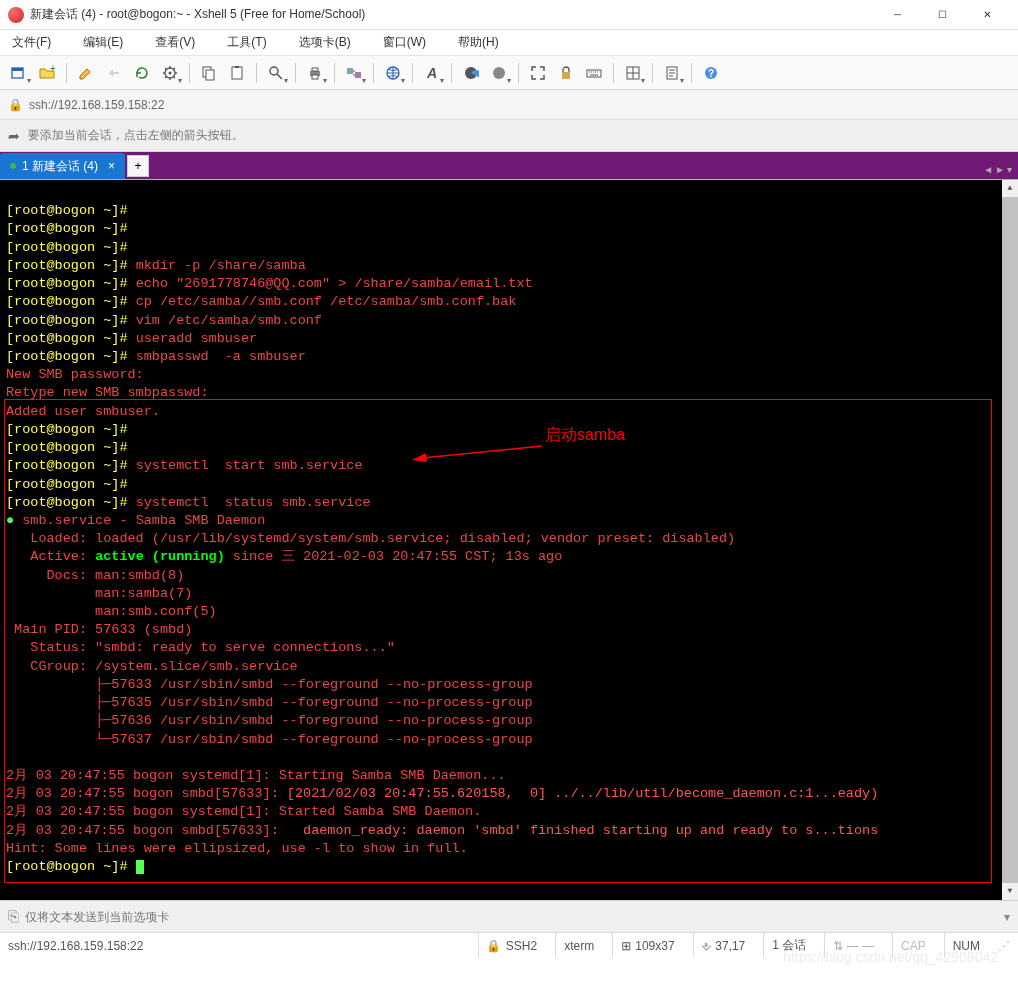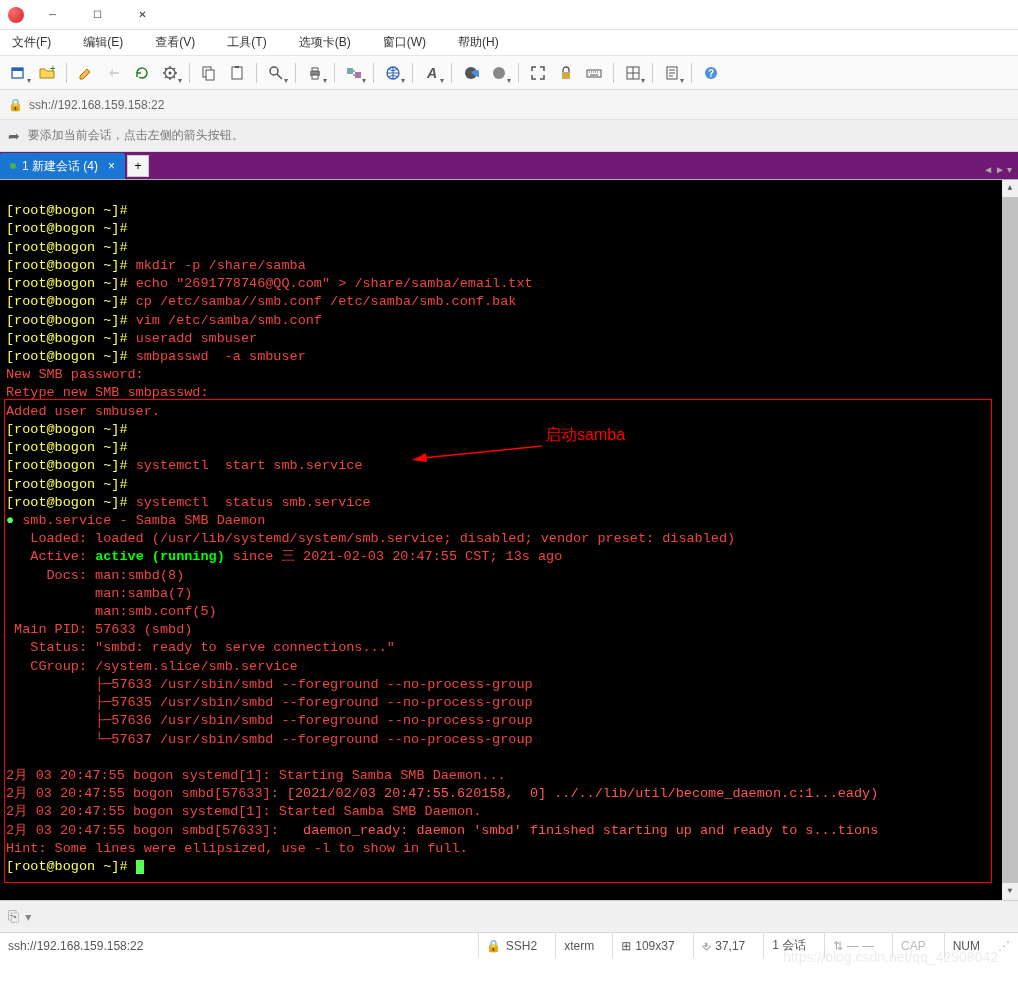--- a/index.html
+++ b/index.html
@@ -48,20 +48,21 @@
 .status-left { flex: 1; }
 .status-seg { padding: 0 8px; border-left: 1px solid #ddd; height: 100%; display: flex; align-items: center; gap: 4px; }
 .watermark { position: absolute; right: 20px; bottom: 30px; color: rgba(200,200,200,0.35); font-size: 14px; font-family: sans-serif; pointer-events: none; }
 svg.ico { width: 16px; height: 16px; }
 </style>
 </head>
 <body>
 
 <div class="titlebar">
   <div class="titlebar-icon"></div>
+  <div class="titlebar-text">新建会话 (4) - root@bogon:~ - Xshell 5 (Free for Home/School)</div>
   <div class="window-controls">
     <div class="wc-btn">─</div>
     <div class="wc-btn">☐</div>
     <div class="wc-btn close">✕</div>
   </div>
 </div>
 
 <div class="menubar">
   <span class="menu-item">文件(F)</span>
   <span class="menu-item">编辑(E)</span>
@@ -278,20 +279,21 @@
       <polygon points="0,16 14,9 15,18" fill="#ff0000"></polygon>
     </svg>
 <div class="scrolltrack"></div>
 <div class="scrollbtn" style="top:0">▲</div>
 <div class="scrollthumb"></div>
 <div class="scrollbtn" style="bottom:0">▼</div>
 </div>
 
 <div class="inputbar">
   <span class="input-icon">⎘</span>
+  <input class="input-field" placeholder="仅将文本发送到当前选项卡" style="">
   <span style="color:#888">▾</span>
 </div>
 
 <div class="statusbar">
   <span class="status-left">ssh://192.168.159.158:22</span>
   <span class="status-seg">
       <span>🔒</span>
       <span>SSH2</span>
     </span>
   <span class="status-seg">xterm</span>

